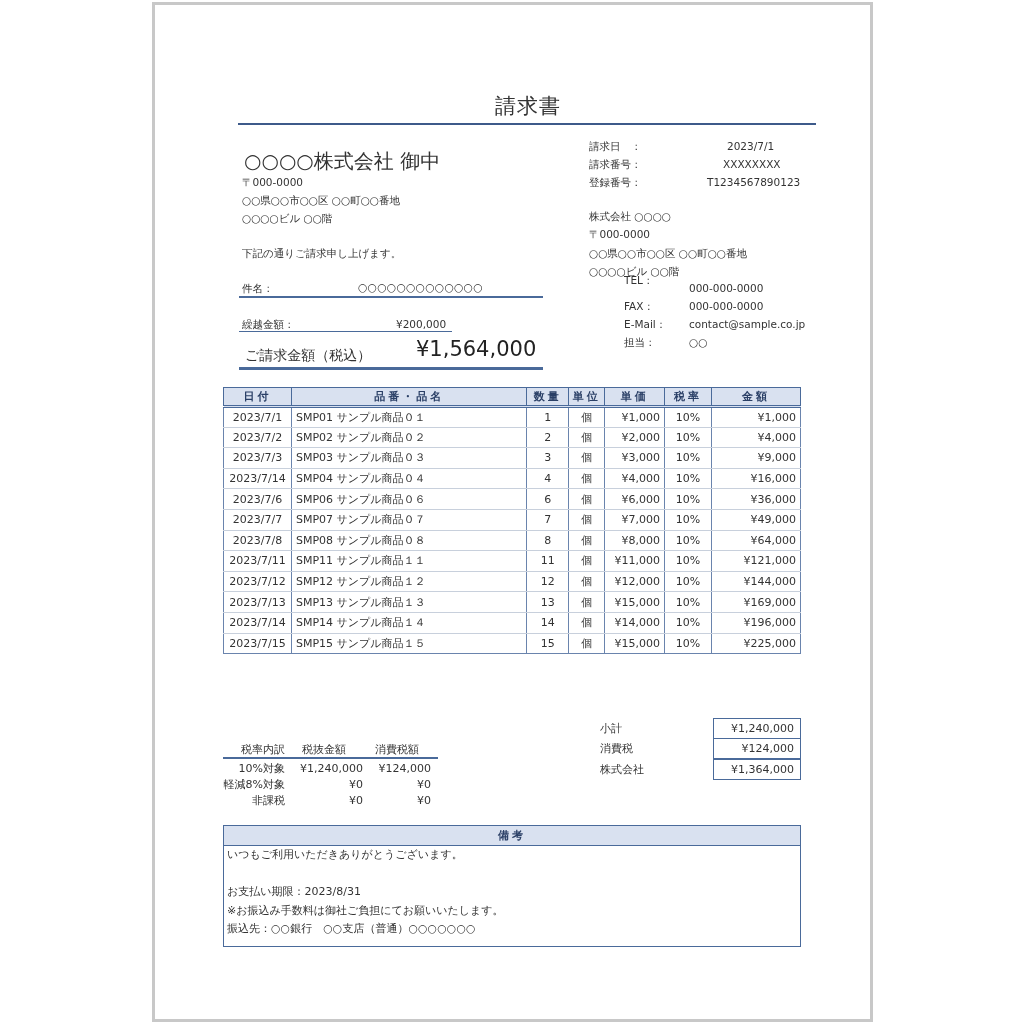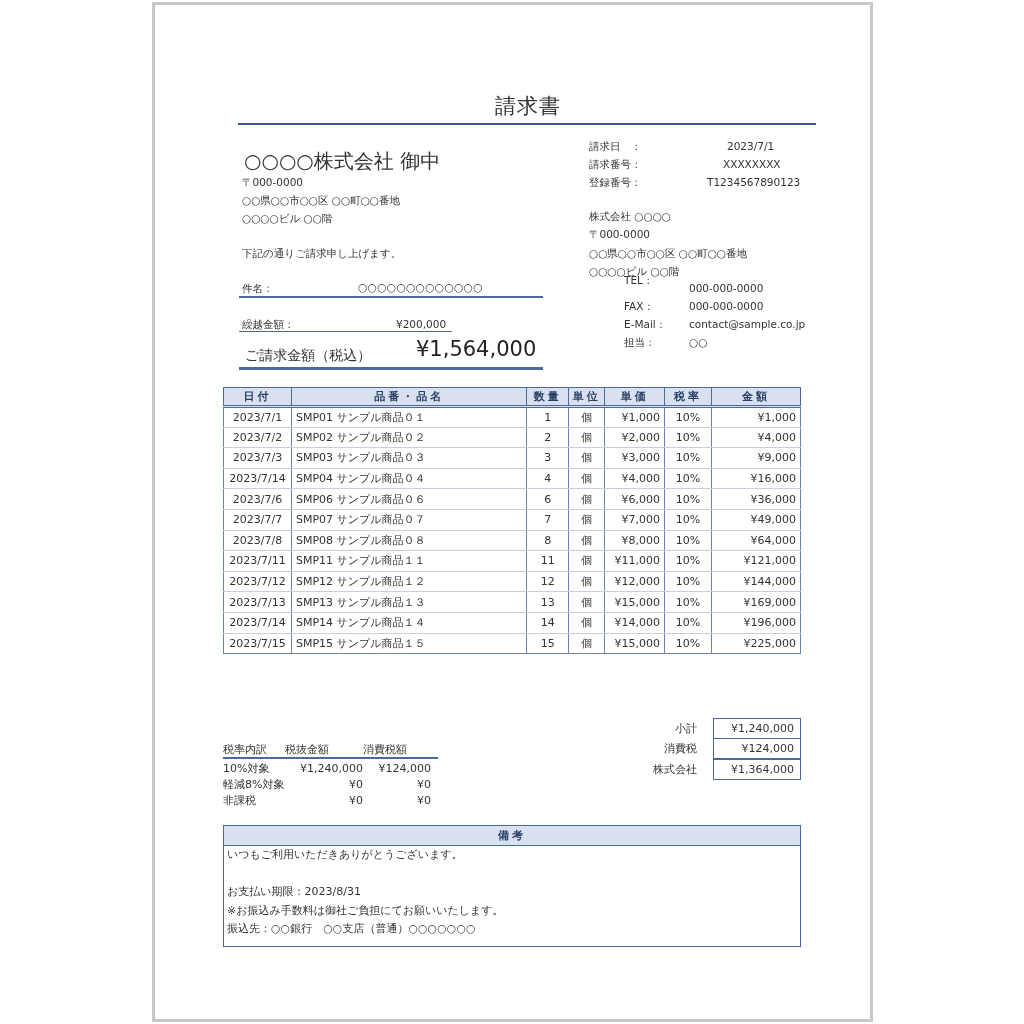--- a/index.html
+++ b/index.html
@@ -16,29 +16,29 @@
   .total-label { font-size: 14px; }
   .total-val { font-size: 21px; color: #222; }
   table.items { position: absolute; left: 223px; top: 387px; width: 578px; border-collapse: collapse; font-size: 11px; }
   table.items th { background: #d9e1f0; color: #2a3f66; font-weight: bold; height: 19px; border: 1px solid #4a6a9a; border-bottom: 3px double #4a6a9a; letter-spacing: 3px; font-size: 11px; }
   table.items td { height: 20.6px; border: 1px solid #6a84ad; border-top-color: #c8d0dc; border-bottom-color: #c8d0dc; padding: 0 4px; color: #333; }
   table.items tr:last-child td { border-bottom-color: #6a84ad; }
   .c { text-align: center; }
   .r { text-align: right; }
   .l { text-align: left; }
   .sumrow { position: absolute; left: 600px; width: 201px; height: 21px; font-size: 11px; }
-  .sumrow .lab { position: absolute; left: 0; width: 103px; text-align: right; padding-right: 6px; line-height: 21px; }
+  .sumrow .lab { position: absolute; left: 0; width: 103px; text-align: left; padding-right: 6px; line-height: 21px; }
   .sumrow .val { position: absolute; left: 113px; width: 88px; height: 21px; border: 1px solid #4a6a9a; text-align: right; padding-right: 6px; line-height: 19px; background: #fff; }
   .taxbd { position: absolute; left: 223px; top: 740px; width: 215px; font-size: 11px; }
   .taxbd .row { display: flex; height: 16px; line-height: 16px; }
   .taxbd .hdr { height: 19px; line-height: 19px; border-bottom: 2px solid #4a6a9a; margin-bottom: 2px; }
-  .taxbd .c1 { width: 62px; text-align: left; }
+  .taxbd .c1 { width: 62px; text-align: right; }
   .taxbd .c2 { width: 78px; text-align: right; }
   .taxbd .c3 { width: 68px; text-align: right; }
-  .taxbd .hdr .c2, .taxbd .hdr .c3 { text-align: left; }
+  .taxbd .hdr .c2, .taxbd .hdr .c3 { text-align: center; }
   .notes { position: absolute; left: 223px; top: 825px; width: 578px; height: 122px; border: 1px solid #4a6a9a; font-size: 11px; }
   .notes .nh { height: 20px; line-height: 20px; background: #d9e1f0; text-align: center; color: #2a3f66; font-weight: bold; border-bottom: 1px solid #4a6a9a; letter-spacing: 3px; }
   .notes .nl { height: 18.5px; line-height: 18.5px; padding-left: 3px; }
 </style>
 </head>
 <body>
 
 <div class="page"></div>
 
 <div class="abs title">請求書</div>

